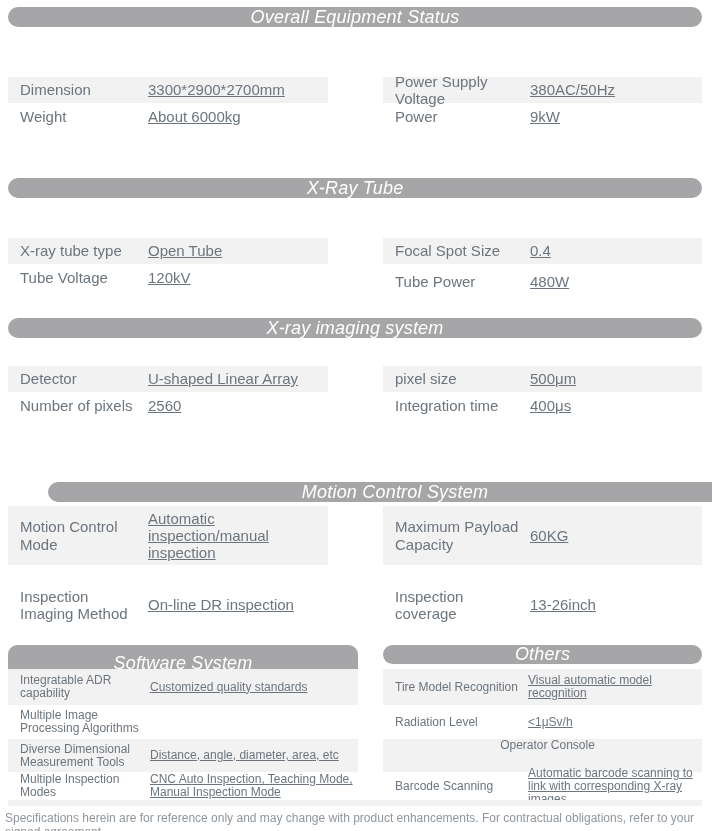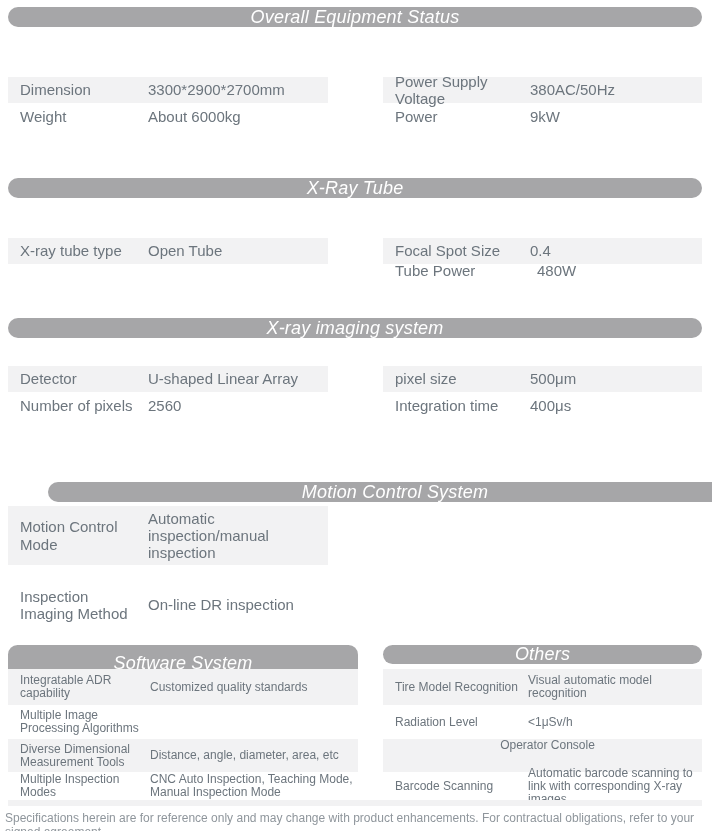--- a/index.html
+++ b/index.html
@@ -47,21 +47,21 @@
     box-sizing:border-box;
     padding-left:12px;
     font-size:15px;
     line-height:1.15;
   }
   .row.alt{background:var(--alt-bg);}
   .col-l{left:8px;width:320px;}
   .col-r{left:383px;width:319px;}
   .lbl{flex:0 0 128px;padding-right:6px;box-sizing:border-box;}
   .col-r .lbl{flex:0 0 135px;padding-right:2px;}
-  .val{flex:1;padding-right:4px;}
+  .val{flex:1;padding-right:4px;text-decoration:underline;}
   .btm{font-size:12px;line-height:1.08;}
   .btm-l{left:8px;width:350px;}
   .btm-r{left:383px;width:319px;}
   .btm .lbl{flex:0 0 130px;padding-right:4px;}
   .btm-r .lbl{flex:0 0 133px;padding-right:2px;}
   .strip{
     position:absolute;
     left:8px;
     width:694px;
     height:6px;
@@ -102,25 +102,29 @@
     <span class="val">9kW</span>
   </div>
 
   <div class="bar" style="top:178px;">
     <span class="bar-t">X-Ray Tube</span>
   </div>
   <div class="row col-l alt" style="top:238px;height:26px;">
     <span class="lbl">X-ray tube type</span>
     <span class="val">Open Tube</span>
   </div>
+  <div class="row col-l" style="top:264px;height:27px;">
+    <span class="lbl">Tube Voltage</span>
+    <span class="val">120kV</span>
+  </div>
   <div class="row col-r alt" style="top:238px;height:26px;">
     <span class="lbl">Focal Spot Size</span>
     <span class="val">0.4</span>
   </div>
-  <div class="row col-r" style="top:257px;height:27px;gap:7px;">
+  <div class="row col-r" style="top:268px;height:27px;">
     <span class="lbl">Tube Power</span>
     <span class="val">480W</span>
   </div>
 
   <div class="bar" style="top:318px;">
     <span class="bar-t">X-ray imaging system</span>
   </div>
   <div class="row col-l alt" style="top:366px;height:26px;">
     <span class="lbl">Detector</span>
     <span class="val">U-shaped Linear Array</span>
@@ -142,20 +146,28 @@
     <span class="bar-t">Motion Control System</span>
   </div>
   <div class="row col-l" style="top:577px;height:56px;">
     <span class="lbl">Inspection Imaging Method</span>
     <span class="val">On-line DR inspection</span>
   </div>
   <div class="row col-l alt" style="top:506px;height:59px;">
     <span class="lbl">Motion Control Mode</span>
     <span class="val">Automatic inspection/manual inspection</span>
   </div>
+  <div class="row col-r alt" style="top:506px;height:59px;">
+    <span class="lbl">Maximum Payload Capacity</span>
+    <span class="val">60KG</span>
+  </div>
+  <div class="row col-r" style="top:577px;height:56px;">
+    <span class="lbl">Inspection coverage</span>
+    <span class="val">13-26inch</span>
+  </div>
 
   <div class="bar half-l" style="top:645px;">
     <span class="bar-t">Software System</span>
   </div>
   <div class="row btm btm-l alt" style="top:669px;height:36px;">
     <span class="lbl">Integratable ADR capability</span>
     <span class="val">Customized quality standards</span>
   </div>
   <div class="row btm btm-l" style="top:705px;height:34px;">
     <span class="lbl">Multiple Image Processing Algorithms</span>

